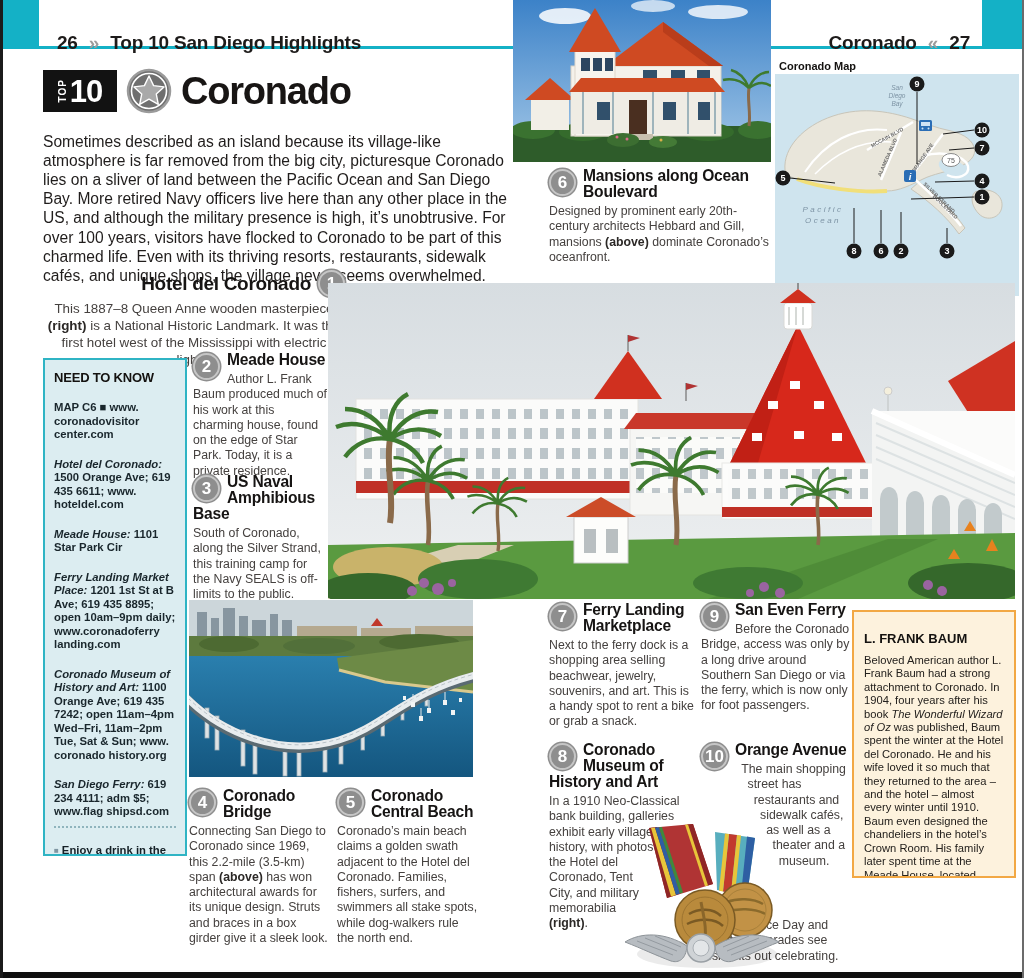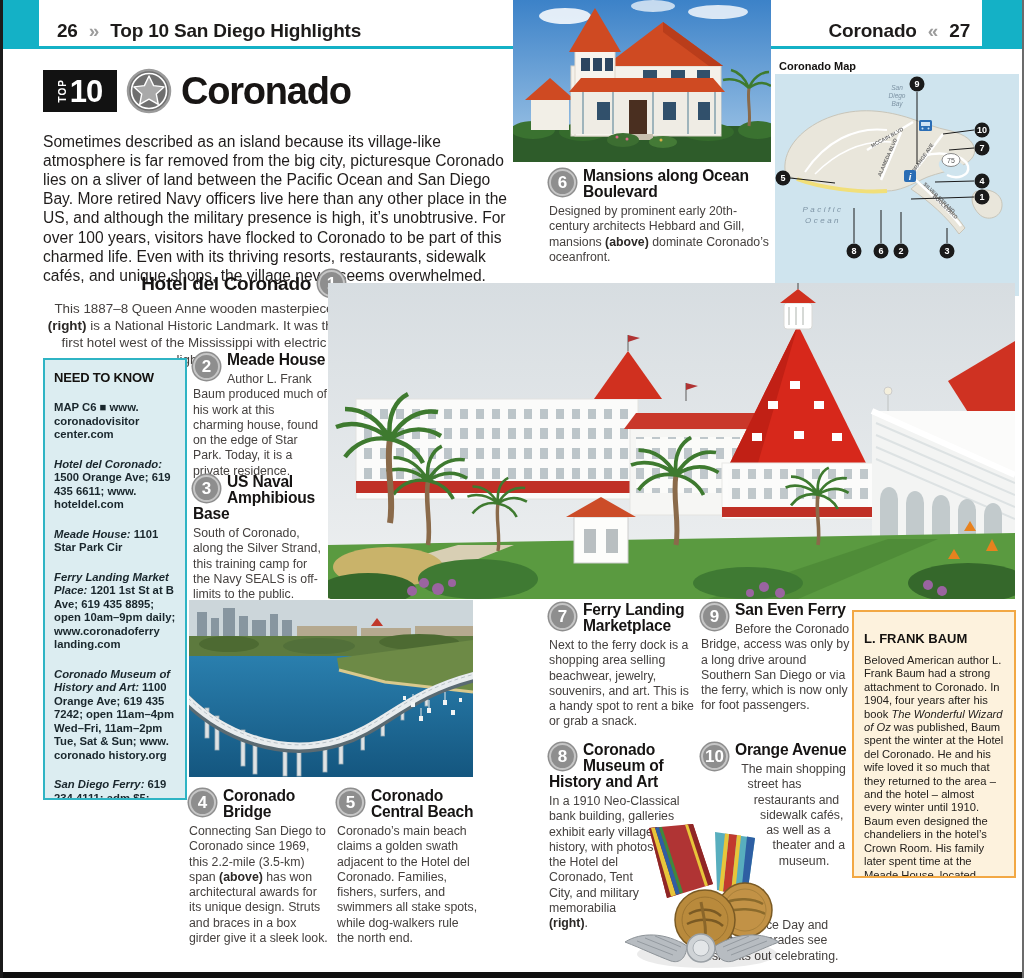--- a/index.html
+++ b/index.html
@@ -10,21 +10,21 @@
     -webkit-font-smoothing:antialiased;
   }
   .page{position:absolute;inset:0;border-left:3px solid #1b1b1b;border-right:2px solid #6b6b6b;}
   .page-bottom{position:absolute;left:0;right:0;bottom:0;height:6px;background:#0f0f0f;}
 
   
   .corner{position:absolute;top:0;height:46px;background:#14b1c6;}
   .corner.left{left:0;width:36px;}
   .corner.right{right:0;width:40px;}
   .header-rule{position:absolute;left:0;right:0;top:46px;height:3px;background:#14b1c6;}
-  .hdr{position:absolute;top:20px;font-size:19px;color:#1d1b1a;letter-spacing:-0.2px;white-space:nowrap;}
+  .hdr{position:absolute;top:32px;font-size:19px;color:#1d1b1a;letter-spacing:-0.2px;white-space:nowrap;}
   .hdr.left{left:54px;}
   .hdr.right{right:52px;}
   .hdr .num{font-weight:bold;}
   .hdr .sep{color:#9c9c9c;font-weight:bold;padding:0 6px;}
   .hdr .ttl{font-weight:600;}
 
   
   .titlebar{position:absolute;left:40px;top:68px;display:flex;align-items:center;gap:9px;}
   .top10{width:74px;height:42px;background:#121212;color:#fff;display:flex;align-items:center;justify-content:center;gap:2px;}
   .top10 .vert{writing-mode:vertical-rl;transform:rotate(180deg);font-size:10px;font-weight:bold;letter-spacing:1px;line-height:1;}
@@ -56,21 +56,21 @@
   .sec5{left:334px;top:788px;width:141px;}
   .sec6{left:546px;top:168px;width:228px;}
   .sec7{left:546px;top:602px;width:148px;}
   .sec8{left:546px;top:742px;width:148px;}
   .sec9{left:698px;top:602px;width:152px;}
   .sec10{left:698px;top:742px;width:151px;}
   .spacer-r{float:right;width:58px;height:100px;margin:30px 0 0 4px;shape-outside:polygon(100% 0,100% 100%,10% 100%);}
   .spacer-l{float:left;width:112px;height:122px;margin:34px 4px 0 0;shape-outside:polygon(0 0,55% 100%,0 100%);}
 
   
-  .ntk{position:absolute;left:40px;top:358px;width:144px;height:442px;box-sizing:border-box;
+  .ntk{position:absolute;left:40px;top:358px;width:144px;height:498px;box-sizing:border-box;
     background:#dcedf1;border:2px solid #2fb4c4;padding:10px 9px;overflow:hidden;}
   .ntk h4{margin:0 0 8px;font-size:13px;font-weight:bold;color:#141210;letter-spacing:-0.2px;}
   .ntk p{margin:16px 0 7px;font-size:11.3px;line-height:13.5px;color:#19262c;font-weight:600;}
   .ntk .lbl{font-weight:bold;}
   .ntk .lbl.it{font-style:italic;}
   .ntk .divider{border-top:2px dotted #8fb4bd;margin:7px 0 7px;}
   .ntk .sq{color:#7f96a2;font-size:8px;vertical-align:1px;padding-right:3px;}
   .ntk .tip{font-weight:bold;color:#142026;}
 
   

